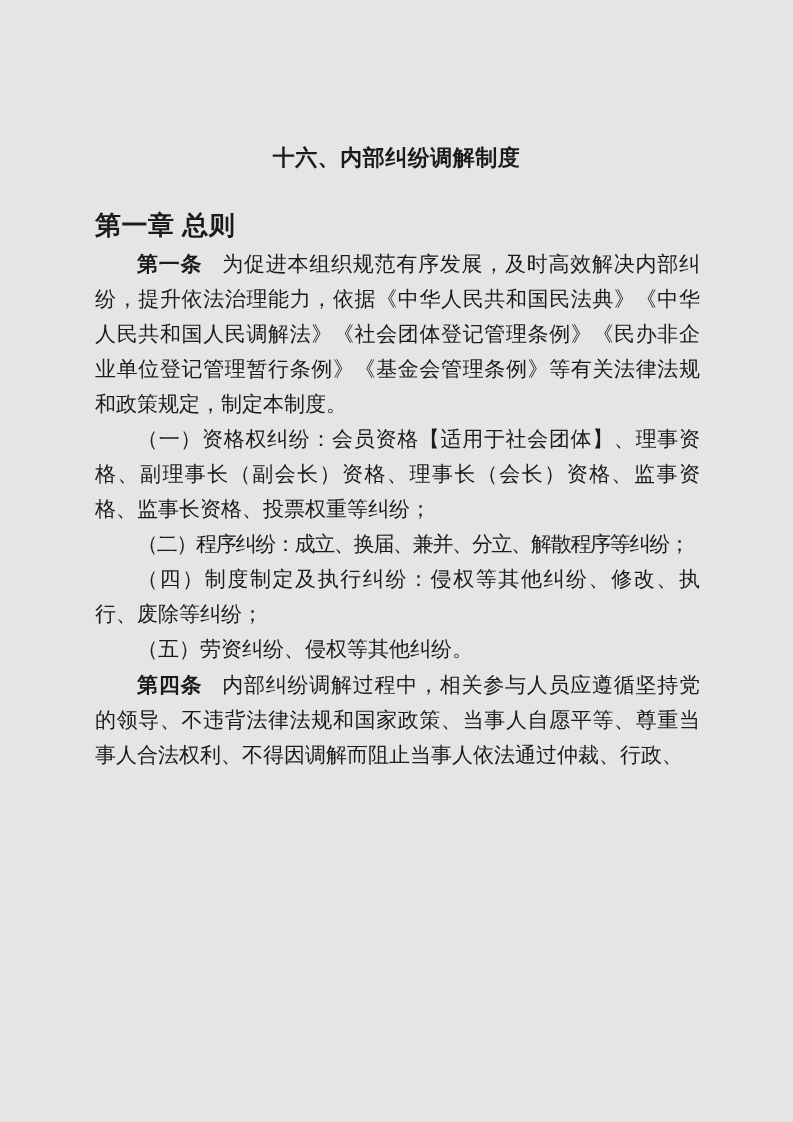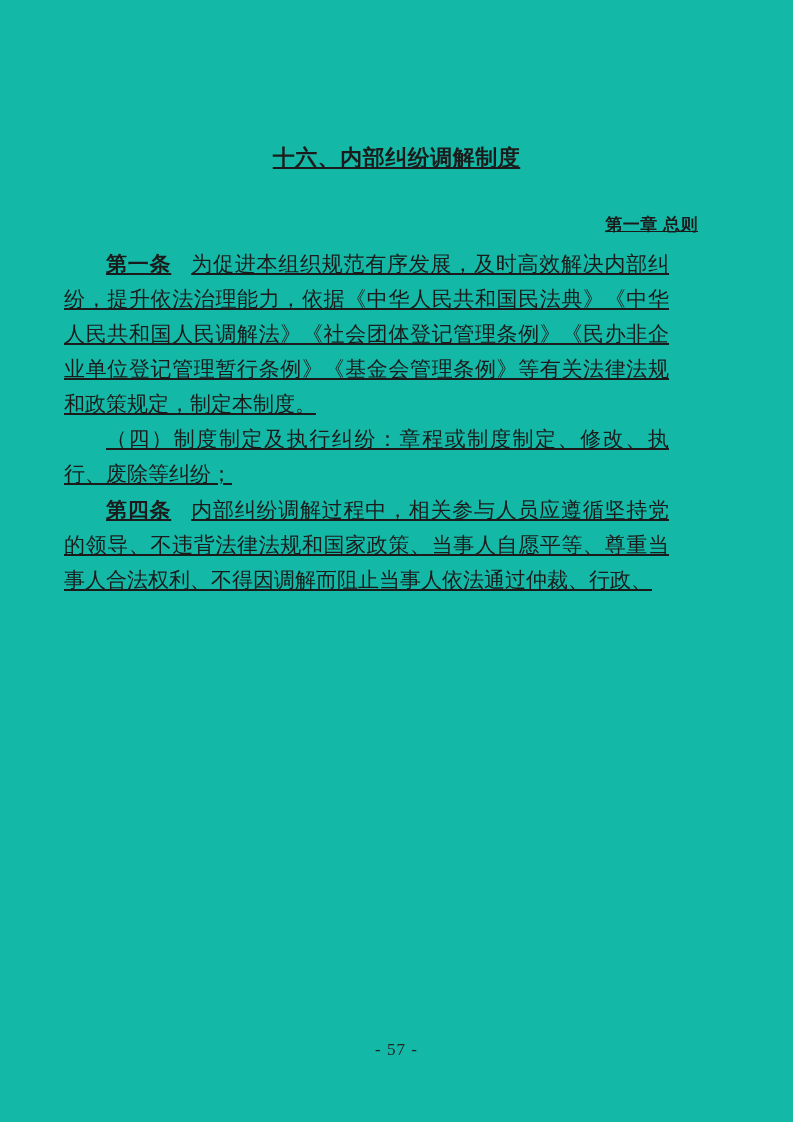--- a/index.html
+++ b/index.html
@@ -5,46 +5,45 @@
   html, body {
     margin: 0;
     padding: 0;
     background: #ffffff;
   }
   .page {
     position: relative;
     width: 793px;
     height: 1122px;
     margin: 0 auto;
-    background: #14b8a6;
+    background: #e5e5e5;
     color: #1b1b1b;
     overflow: hidden;
     font-family: "Liberation Serif", "DejaVu Serif", serif;
-    text-decoration: underline;
   }
   .doc-title {
     margin: 144px 95px 0 95px;
     text-align: center;
     font-family: "Liberation Sans", "DejaVu Sans", sans-serif;
     font-weight: bold;
     font-size: 22px;
     line-height: 28px;
     letter-spacing: 0.5px;
   }
   .chapter-heading {
     margin: 39px 95px 0 95px;
-    text-align: right;
+    text-align: left;
     font-family: "Liberation Sans", "DejaVu Sans", sans-serif;
     font-weight: bold;
-    font-size: 17px;
+    font-size: 26px;
     line-height: 28px;
     letter-spacing: 0.5px;
   }
   .content {
-    margin: 7px 93px 0 64px;
+    margin: 7px 93px 0 95px;
     width: 605px;
   }
   .content p.para {
     margin: 0;
     padding: 0;
     font-size: 21px;
     line-height: 35px;
     text-align: justify;
     text-indent: 2em;
     word-break: break-all;
@@ -76,26 +75,28 @@
 
   <h1 class="doc-title">十六、内部纠纷调解制度</h1>
 
   <h2 class="chapter-heading">第一章 总则</h2>
 
   <div class="content">
 
     <p class="para"><b class="clause-head">第一条</b><span>为促进本组织规范有序发展，及时高效解决内部纠纷，提升依法治理能力，依据《中华人民共和国民法典》《中华人民共和国人民调解法》《社会团体登记管理条例》《民办非企业单位登记管理暂行条例》《基金会管理条例》等有关法律法规和政策规定，制定本制度。</span></p>
 
 
+    <p class="para"><span>（一）资格权纠纷：会员资格【适用于社会团体】、理事资格、副理事长（副会长）资格、理事长（会长）资格、监事资格、监事长资格、投票权重等纠纷；</span></p>
+
+    <p class="para compressed"><span>（二）程序纠纷：成立、换届、兼并、分立、解散程序等纠纷；</span></p>
 
 
+    <p class="para"><span>（四）制度制定及执行纠纷：侵权等其他纠纷、修改、执行、废除等纠纷；</span></p>
 
-    <p class="para"><span>（四）制度制定及执行纠纷：章程或制度制定、修改、执行、废除等纠纷；</span></p>
-
+    <p class="para"><span>（五）劳资纠纷、侵权等其他纠纷。</span></p>
 
 
     <p class="para"><b class="clause-head">第四条</b><span>内部纠纷调解过程中，相关参与人员应遵循坚持党的领导、不违背法律法规和国家政策、当事人自愿平等、尊重当事人合法权利、不得因调解而阻止当事人依法通过仲裁、行政、</span></p>
 
   </div>
 
-  <div class="page-footer">- 57 -</div>
 
 </div>
 
 </body></html>

